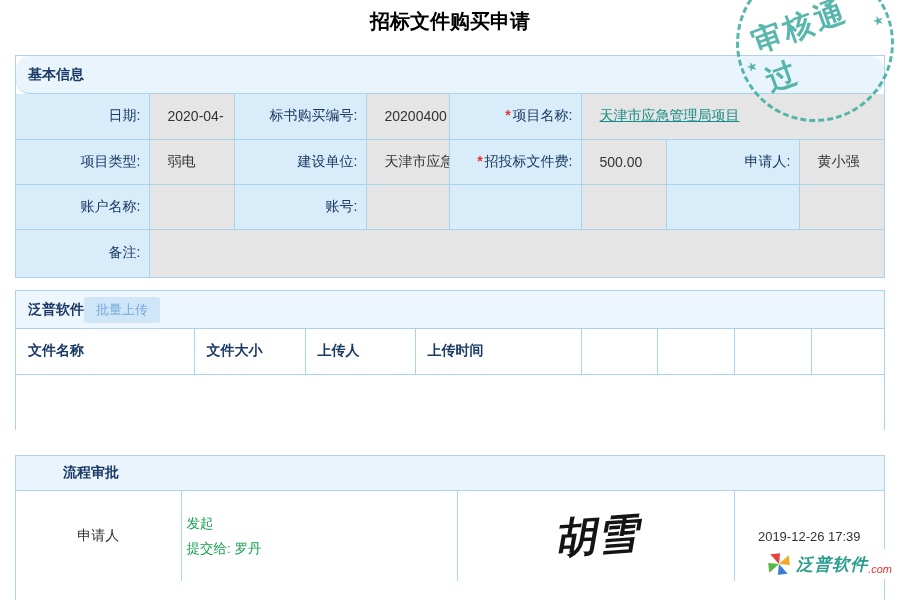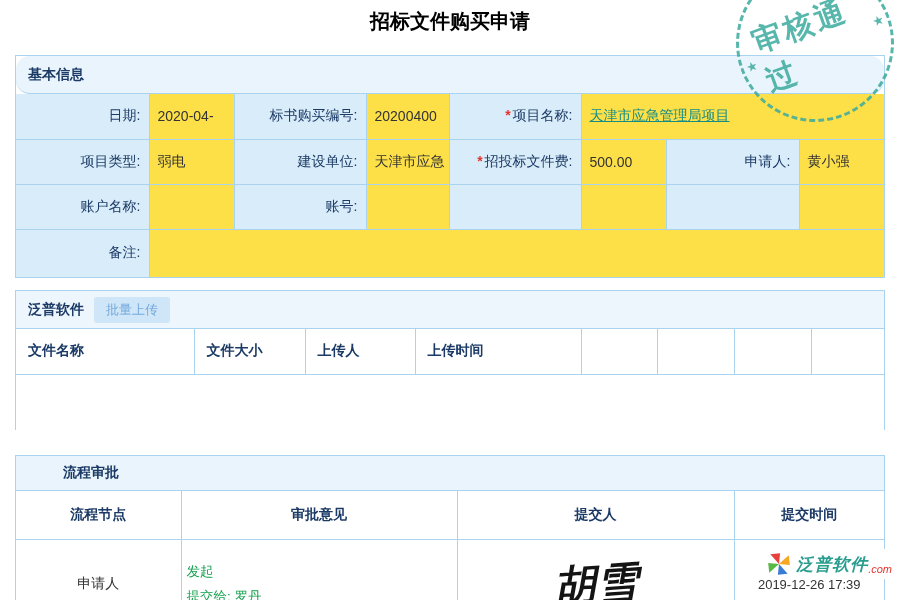--- a/index.html
+++ b/index.html
@@ -16,32 +16,32 @@
     border-bottom:1px solid #a9d3ef; padding-left:12px; font-weight:bold;
     font-size:14px; color:#1b3a66; }
 
   table { width:100%; border-collapse:collapse; table-layout:fixed; }
   td, th { border-right:1px solid #a9d3ef; border-bottom:1px solid #a9d3ef;
     font-size:14px; overflow:hidden; white-space:nowrap; }
   td:last-child, th:last-child { border-right:none; }
   tr:last-child td { border-bottom:none; }
 
   .label { background:#d9ecf9; text-align:right; padding-right:8px; color:#1b3a66; }
-  .value { background:#fde047; text-align:left; padding-left:8px; color:#333; }
+  .value { background:#e5e5e5; text-align:left; padding-left:18px; color:#333; }
   .req { color:#e3342f; margin-right:2px; font-weight:bold; }
   a.project-link { color:#168c86; text-decoration:underline; cursor:pointer; }
 
   #basic-info { top:55px; }
   #basic-info .section-header { height:38px;border-radius:14px; }
   #basic-info td { height:45px; }
   #basic-info tr.remark-row td { height:48px;margin-left:21px; }
 
   #attachments { top:290px; height:140px; }
   #attachments .section-header { height:38px; background:#eef6fd; }
-  .batch-btn { margin-left:10px; background:#cfe6f8; color:#74aadc; font-size:13px;
+  .batch-btn { background:#cfe6f8; color:#74aadc; font-size:13px;
     border:none; border-radius:3px; padding:4px 12px; cursor:pointer; }
   #attachments th { height:45px; background:#fff; font-weight:bold; color:#1b3a66;
     text-align:left; padding-left:12px; }
   .attachments-empty { height:56px; background:#fff; }
 
   #approval { top:455px; height:173px; }
   #approval .section-header { height:35px;padding-left:47px; }
   #approval th { height:48px; background:#fff; font-weight:bold; color:#1b3a66; text-align:center; }
   #approval td { height:90px; vertical-align:middle; }
   .node-cell { text-align:center; color:#333; }
@@ -168,26 +168,20 @@
     <span>流程审批</span>
   </div>
   <table>
     <colgroup>
       <col style="width:165px">
         <col style="width:276px">
         <col style="width:277px">
         <col>
     </colgroup>
     <tbody>
-        <tr>
-      <th>流程节点</th>
-      <th>审批意见</th>
-      <th>提交人</th>
-      <th>提交时间</th>
-    </tr>
     <tr>
       <td class="node-cell">申请人</td>
       <td class="opinion-cell">
         <span class="opinion-line">发起</span>
         <span class="opinion-line">提交给: 罗丹</span>
       </td>
       <td class="sign-cell">
         <span class="signature">胡雪</span>
       </td>
       <td class="time-cell">2019-12-26 17:39</td>

